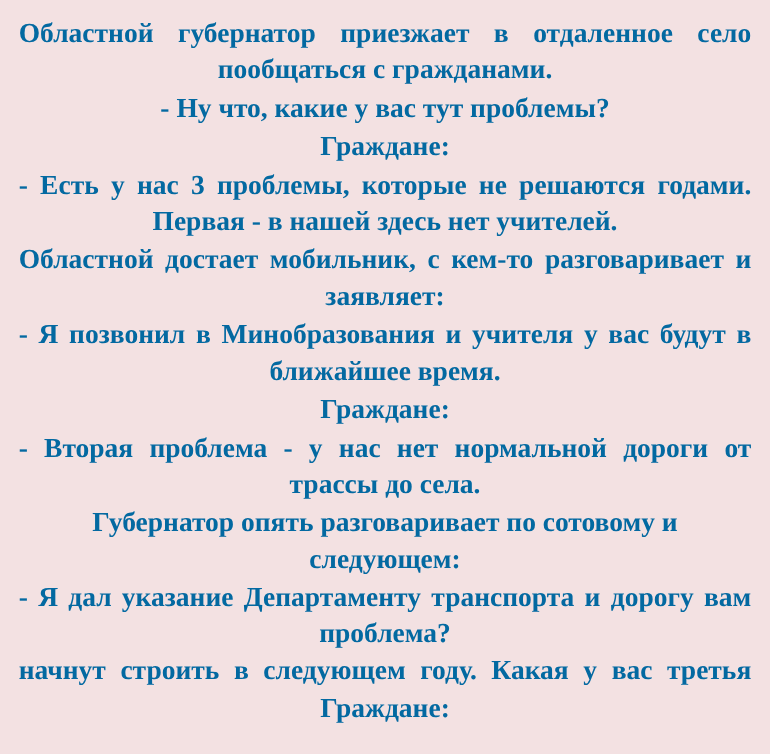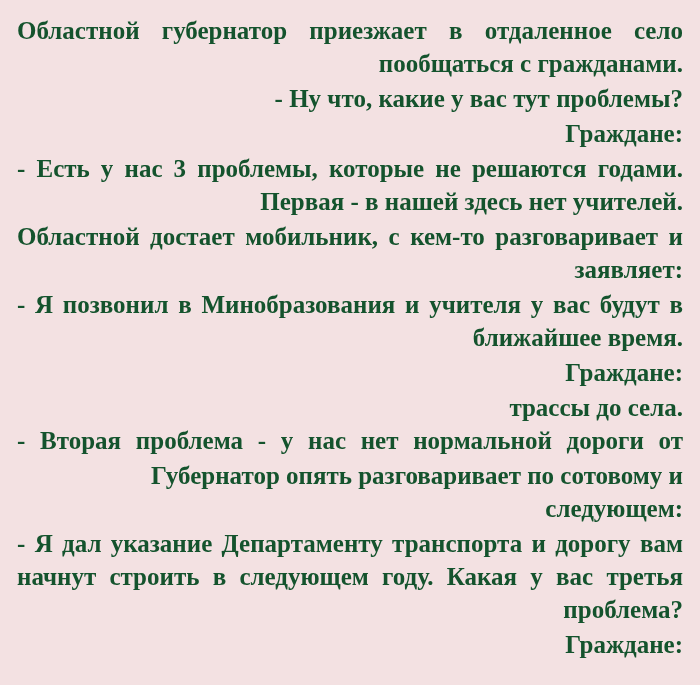--- a/index.html
+++ b/index.html
@@ -21,34 +21,34 @@
       font-weight: bold;
       font-size: 25px;
       line-height: 33px;
       color: #211d1e;
       -webkit-font-smoothing: antialiased;
     }
     .para {
       margin: 0 0 2px 0;
     }
     .ln {
-      text-align: right;
+      text-align: center;
       white-space: normal;
       overflow: hidden;
     }
     .ln.j {
       
       text-align: justify;
       text-align-last: justify;
     }
   </style>
 </head>
 <body style="background: rgb(243, 225, 226);">
 
-<div class="page" style="color: #14532d;">
+<div class="page" style="color: #0369a1;">
 
   <div class="para">
     <div class="ln j">Областной губернатор приезжает в отдаленное село</div>
     <div class="ln">пообщаться с гражданами.</div>
   </div>
 
   <div class="para">
     <div class="ln">- Ну что, какие у вас тут проблемы?</div>
   </div>
 
@@ -69,32 +69,32 @@
   <div class="para">
     <div class="ln j">- Я позвонил в Минобразования и учителя у вас будут в</div>
     <div class="ln">ближайшее время.</div>
   </div>
 
   <div class="para">
     <div class="ln">Граждане:</div>
   </div>
 
   <div class="para">
+    <div class="ln j">- Вторая проблема - у нас нет нормальной дороги от</div>
     <div class="ln">трассы до села.</div>
-    <div class="ln j">- Вторая проблема - у нас нет нормальной дороги от</div>
   </div>
 
   <div class="para">
     <div class="ln">Губернатор опять разговаривает по сотовому и следующем:</div>
   </div>
 
   <div class="para">
     <div class="ln j">- Я дал указание Департаменту транспорта и дорогу вам</div>
+    <div class="ln">проблема?</div>
     <div class="ln j">начнут строить в следующем году. Какая у вас третья</div>
-    <div class="ln">проблема?</div>
   </div>
 
   <div class="para">
     <div class="ln">Граждане:</div>
   </div>
 
 
 </div>
 
 </body></html>

